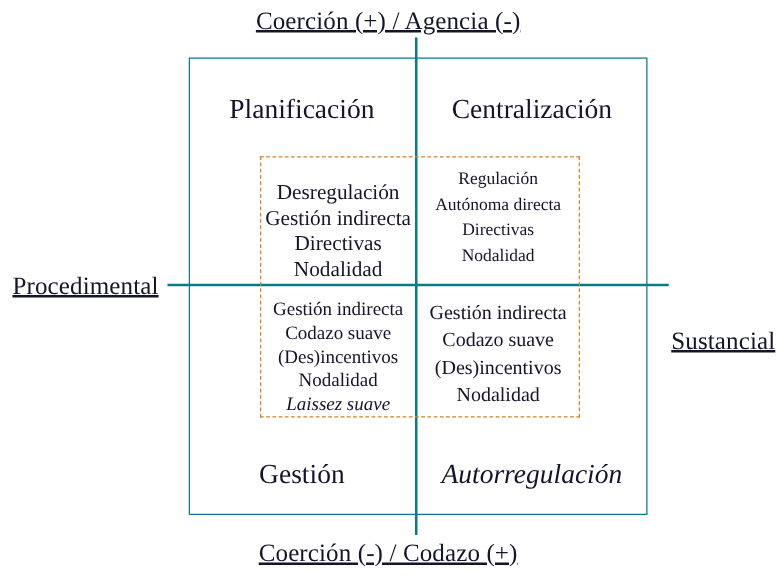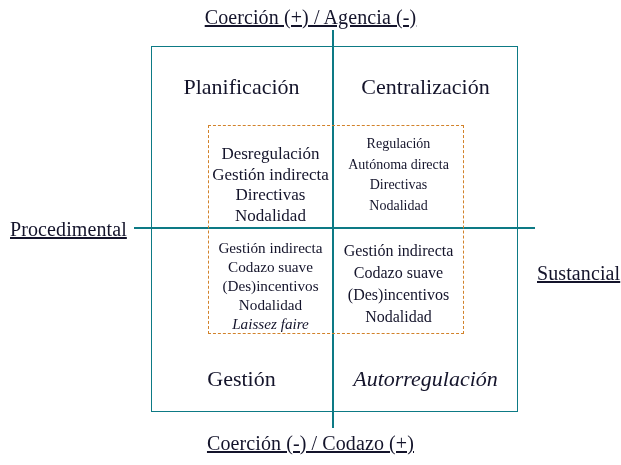--- a/index.html
+++ b/index.html
@@ -175,21 +175,21 @@
       <span class="line">Autónoma directa</span>
       <span class="line">Directivas</span>
       <span class="line">Nodalidad</span>
     </div>
 
   <div class="instr-list" id="instr-bl">
       <span class="line">Gestión indirecta</span>
       <span class="line">Codazo suave</span>
       <span class="line">(Des)incentivos</span>
       <span class="line">Nodalidad</span>
-      <span class="line italic">Laissez faire</span>
+      <span class="line italic">Laissez suave</span>
     </div>
 
   <div class="instr-list" id="instr-br">
       <span class="line">Gestión indirecta</span>
       <span class="line">Codazo suave</span>
       <span class="line">(Des)incentivos</span>
       <span class="line">Nodalidad</span>
     </div>
 
 </div>

